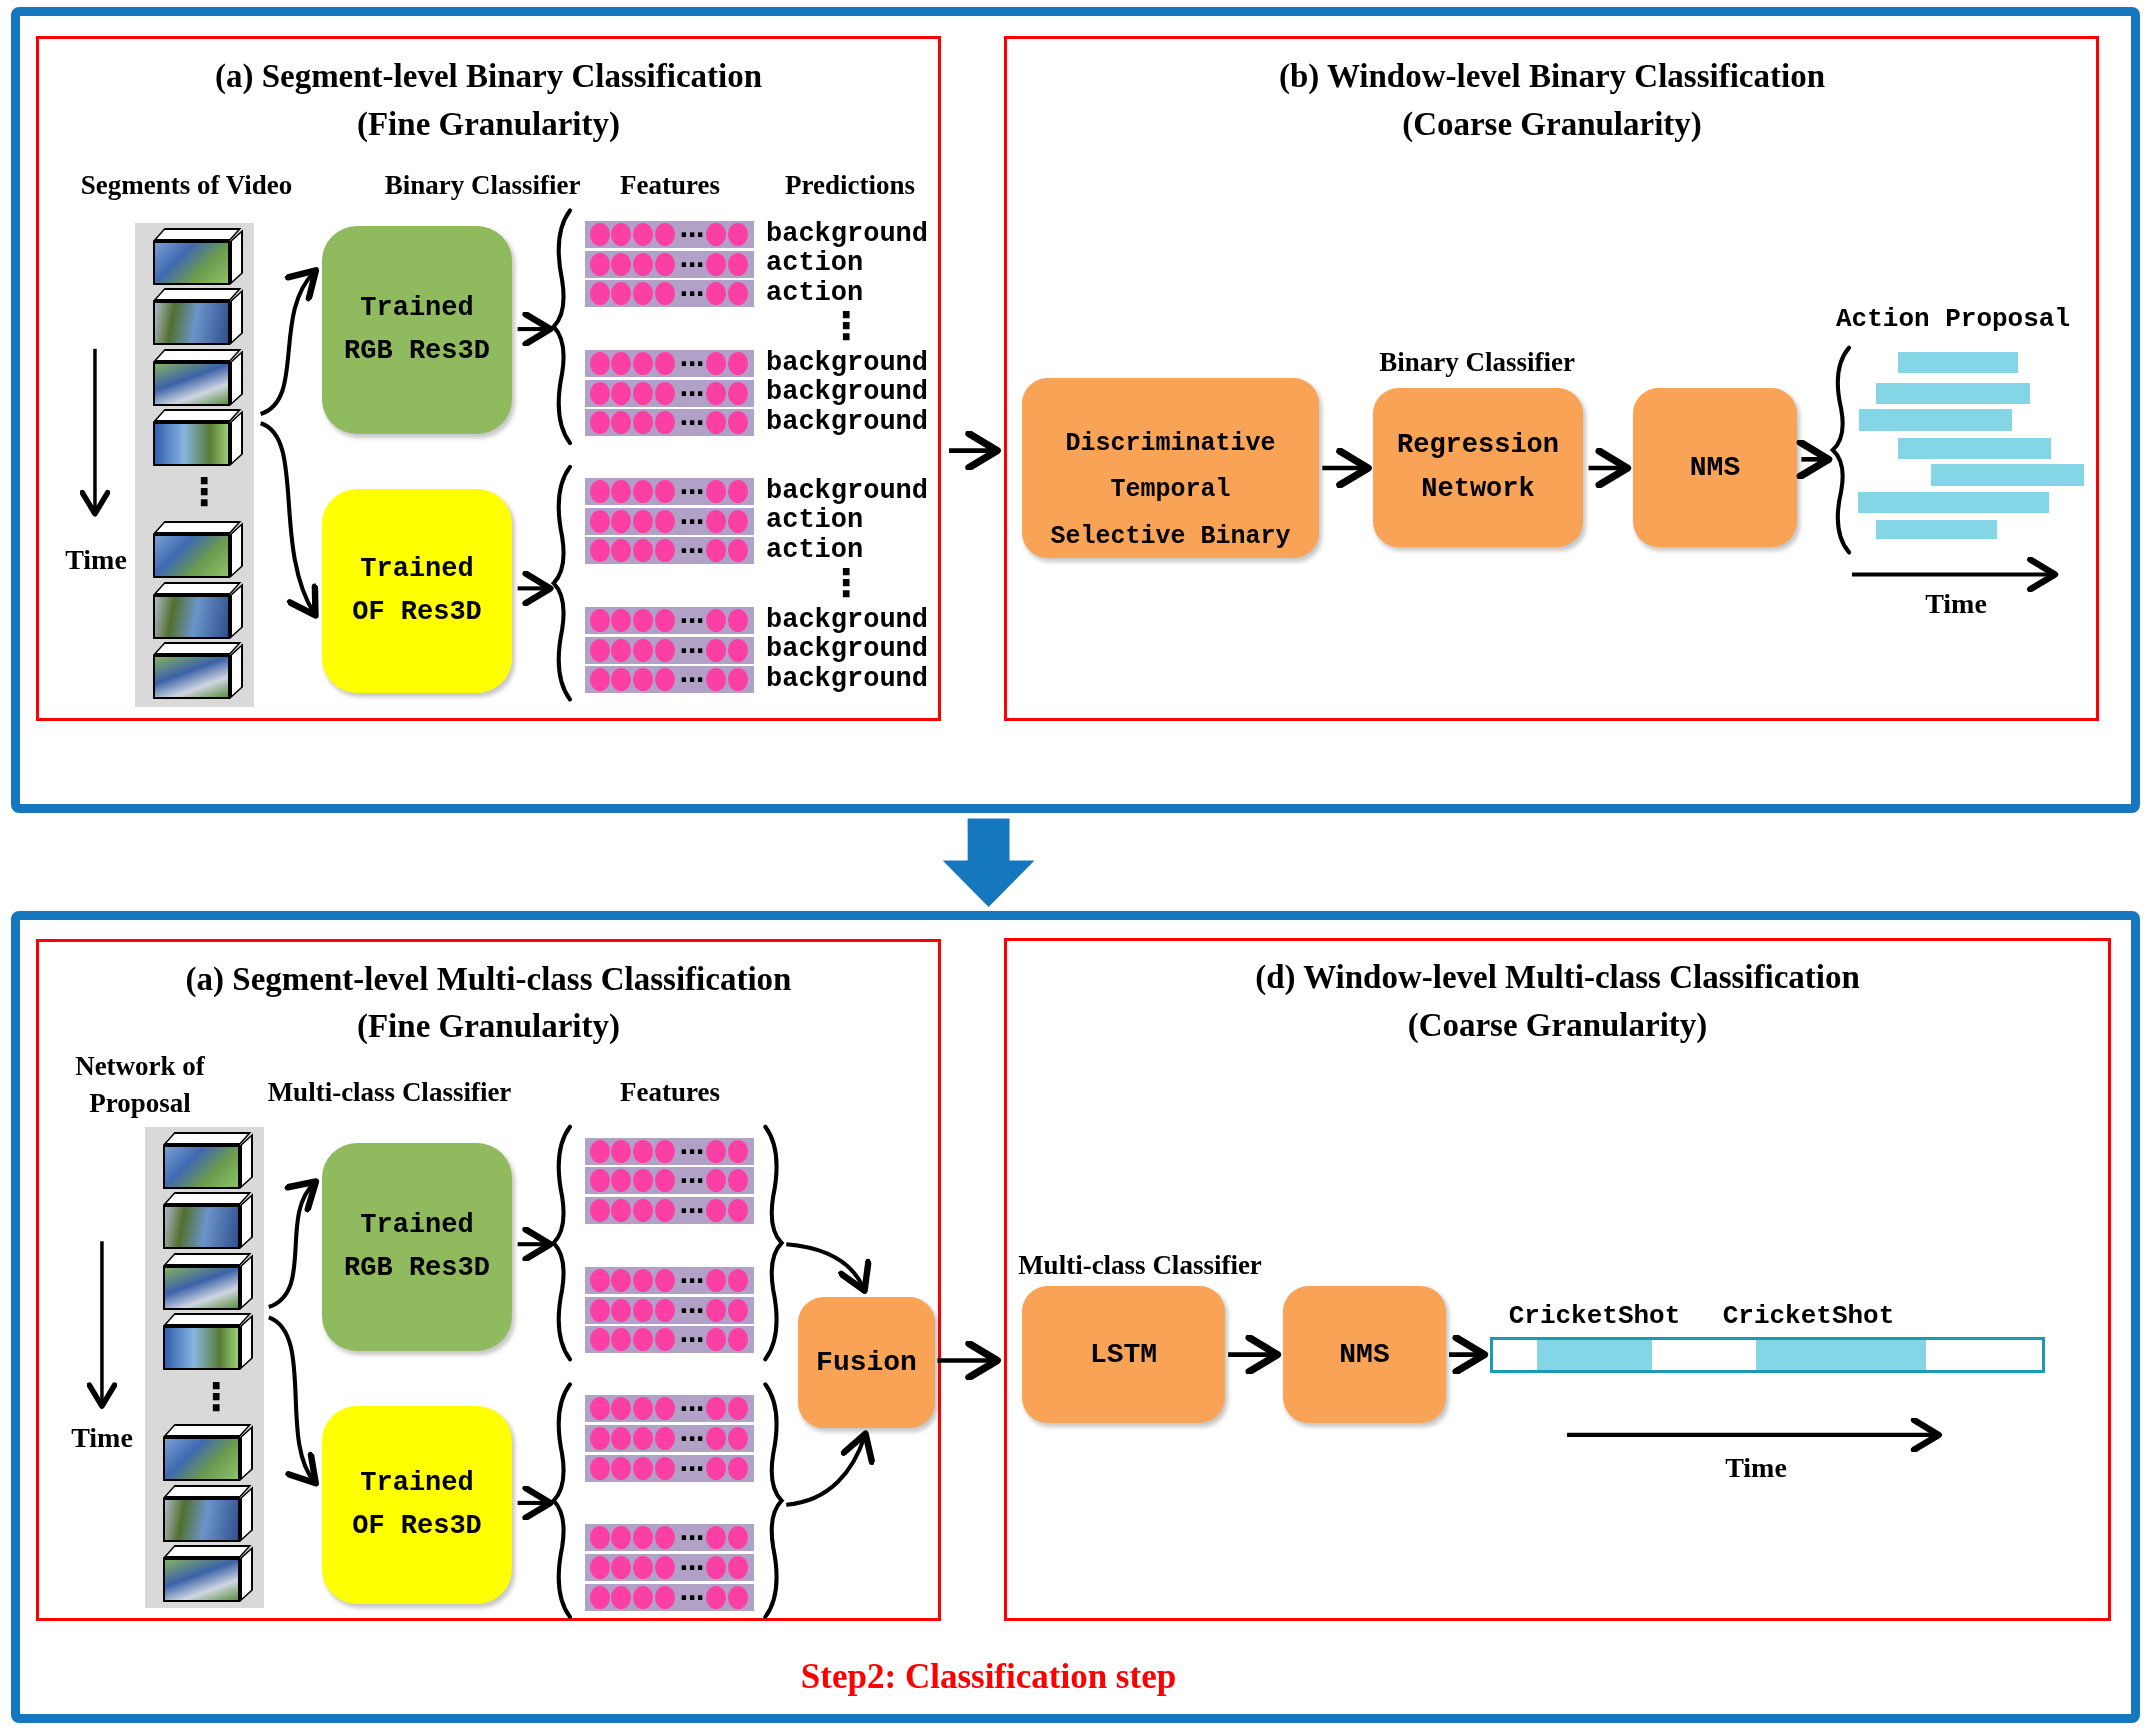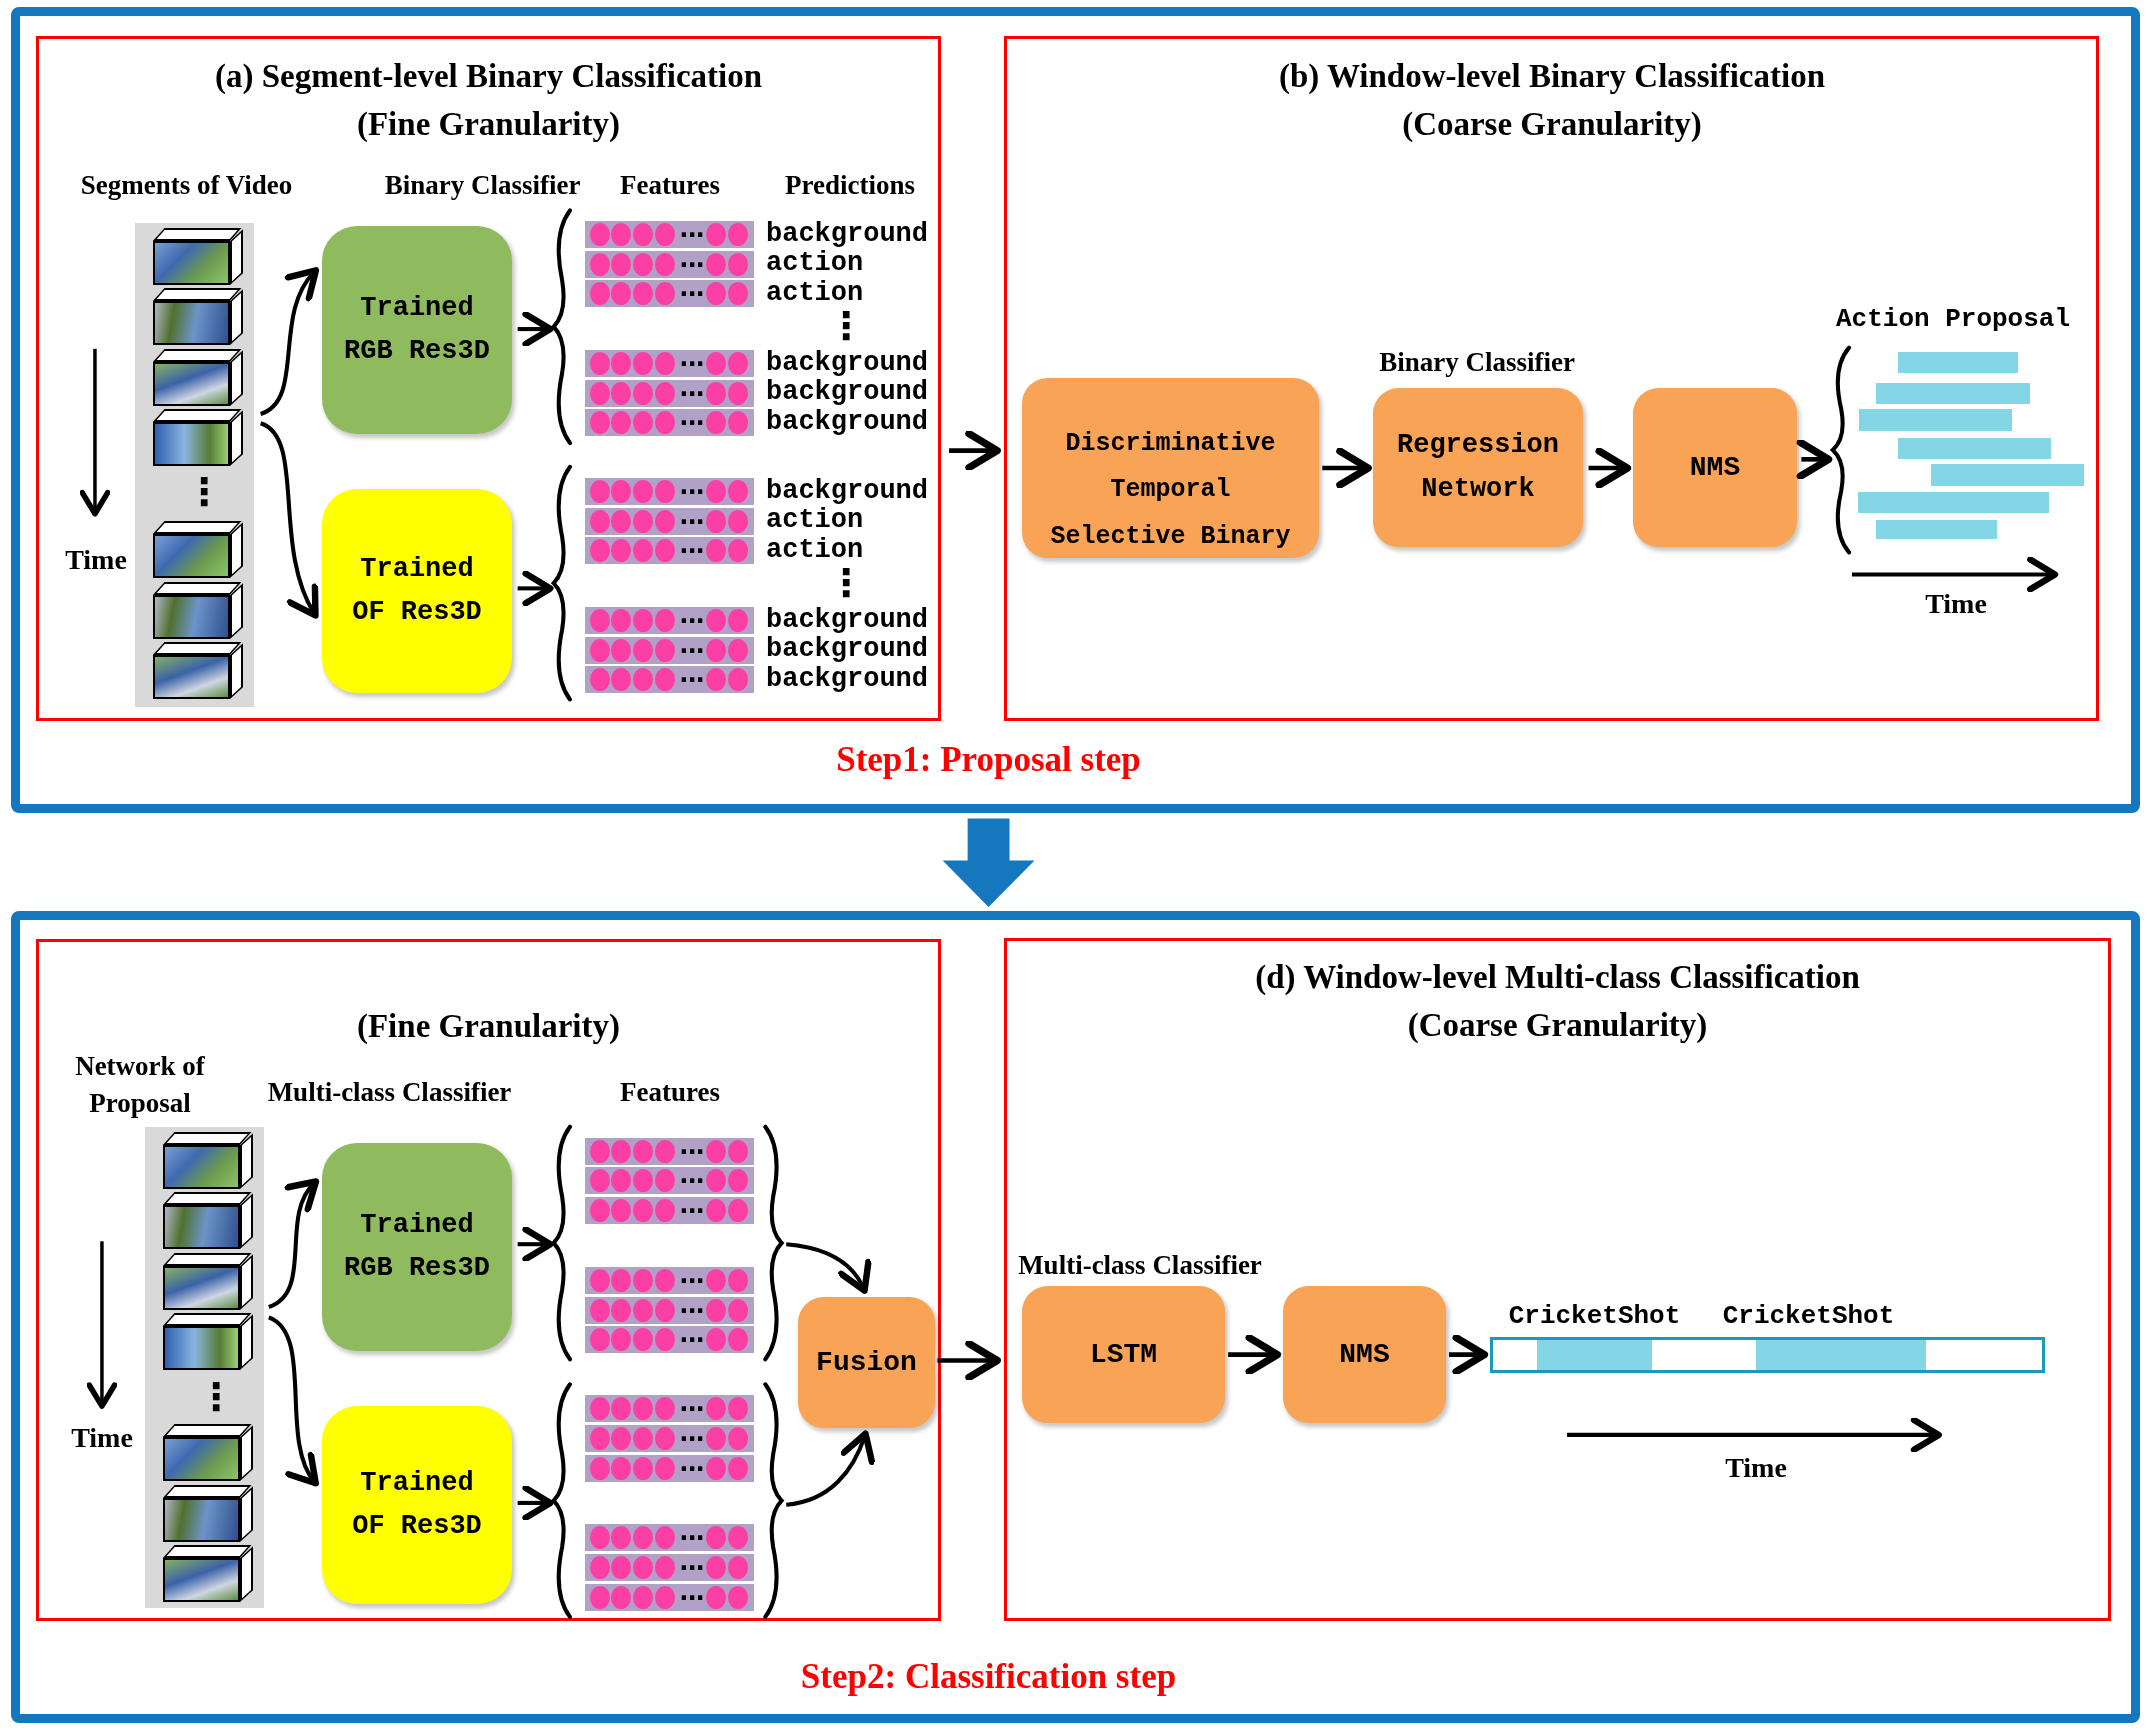--- a/index.html
+++ b/index.html
@@ -40,21 +40,20 @@
   svg#overlay{position:absolute;left:0;top:0;z-index:6;pointer-events:none;}
 </style>
 </head>
 <body>
 
 <div id="canvas">
 
   <div class="bluebox" style="left:10.5px;top:7px;width:2129px;height:806px;"></div>
   <div class="bluebox" style="left:10.5px;top:911px;width:2129px;height:812px;"></div>
 
-  <div class="abs steplabel" style="left:727px;top:740px;width:523px;">Step1: Proposal step</div>
   <div class="abs steplabel" style="left:727px;top:1657px;width:523px;">Step2: Classification step</div>
 
   <div class="redpanel" style="left:36px;top:36px;width:905px;height:685px;"></div>
   <div class="redpanel" style="left:1004px;top:36px;width:1095px;height:685px;"></div>
   <div class="redpanel" style="left:36px;top:939px;width:905px;height:682px;"></div>
   <div class="redpanel" style="left:1004px;top:938px;width:1107px;height:683px;"></div>
 
   <div class="abs t-serif title1" style="left:41px;top:58px;width:895px;">(a) Segment-level Binary Classification</div>
   <div class="abs t-serif title2" style="left:41px;top:106px;width:895px;">(Fine Granularity)</div>
 
@@ -128,20 +127,21 @@
     <div class="ln t-mono">Network</div>
   </div>
   <div class="bigbox orangebox" style="left:1633px;top:388px;width:164px;height:159px;">
     <div class="ln t-mono" style="font-size:28px;">NMS</div>
   </div>
 
   <div class="abs t-mono cricketlabel" style="left:1831px;top:304px;width:244px;">Action Proposal</div>
   <div id="bars-b1"></div>
   <div class="timelabel t-serif" style="left:1898px;top:588px;width:116px;">Time</div>
 
+  <div class="abs t-serif title1" style="left:41px;top:961px;width:895px;">(a) Segment-level Multi-class Classification</div>
   <div class="abs t-serif title2" style="left:41px;top:1008px;width:895px;">(Fine Granularity)</div>
 
   <div class="abs t-serif colhead" style="left:44px;top:1051px;width:192px;">Network of</div>
   <div class="abs t-serif colhead" style="left:44px;top:1088px;width:192px;">Proposal</div>
   <div class="abs t-serif colhead" style="left:244px;top:1077px;width:291px;">Multi-class Classifier</div>
   <div class="abs t-serif colhead" style="left:583px;top:1077px;width:174px;">Features</div>
 
   <div class="graybar" style="left:145px;top:1127px;width:119px;height:481px;"></div>
   <div id="cubes-a2">
       <div class="cube" style="left: 157px; top: 1131px;">

